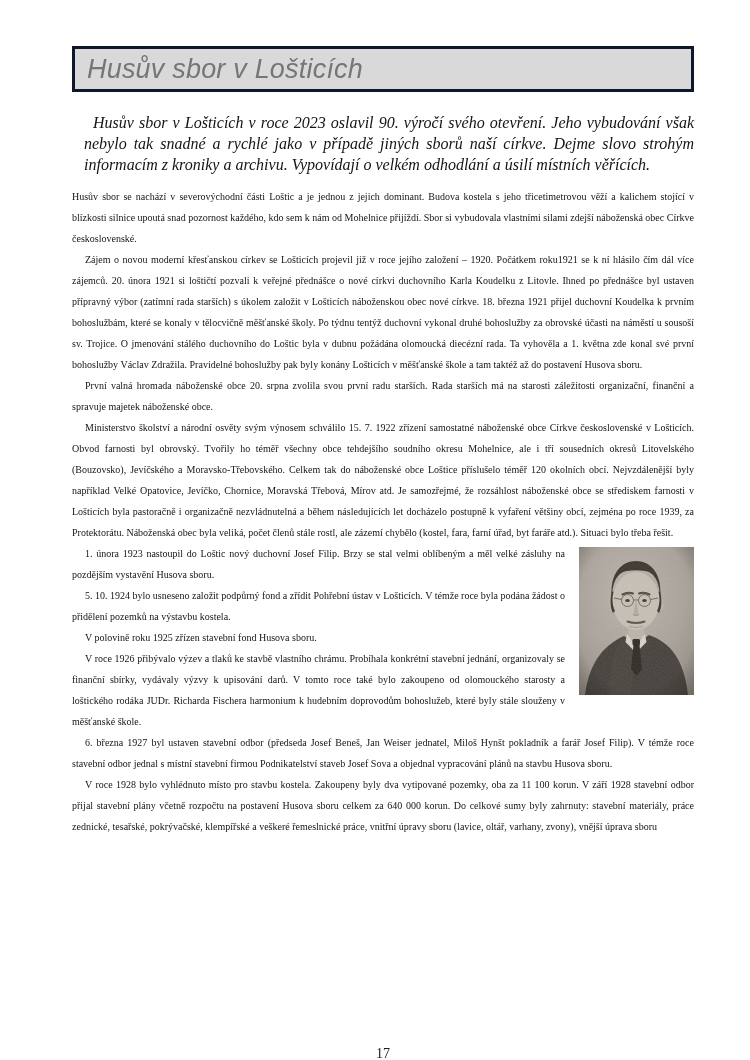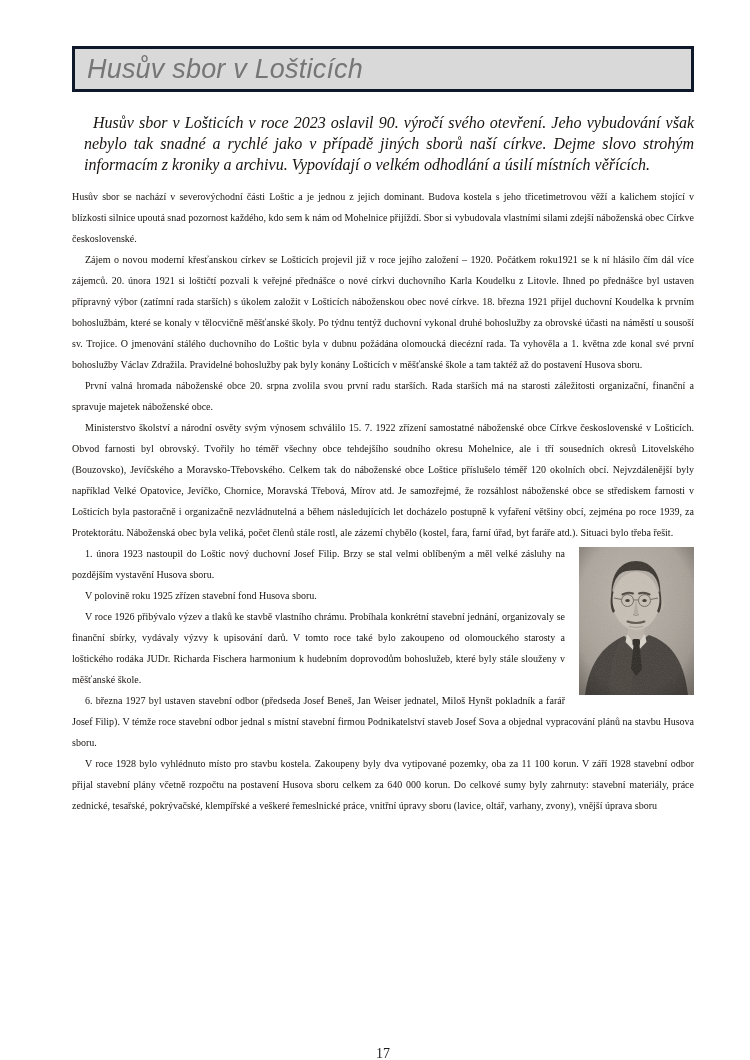--- a/index.html
+++ b/index.html
@@ -138,20 +138,21 @@
 
           <rect x="53.5" y="92" width="7.5" height="6.5" rx="1.5" fill="#2c2823"></rect>
           <path d="M54.5,98 L60.5,98 L63,122 L57.5,129 L52,122 Z" fill="#2c2823"></path>
 
           <rect width="115" height="148" filter="url(#grain)" opacity="0.16"></rect>
           <rect width="115" height="148" fill="url(#vig)"></rect>
         </svg>
       </div>
 
       <p class="indent">1. února 1923 nastoupil do Loštic nový duchovní Josef Filip. Brzy se stal velmi oblíbeným a měl velké zásluhy na pozdějším vystavění Husova sboru.</p>
+      <p class="indent">5. 10. 1924 bylo usneseno založit podpůrný fond a zřídit Pohřební ústav v Lošticích. V témže roce byla podána žádost o přidělení pozemků na výstavbu kostela.</p>
       <p class="indent">V polovině roku 1925 zřízen stavební fond Husova sboru.</p>
       <p class="indent">V roce 1926 přibývalo výzev a tlaků ke stavbě vlastního chrámu. Probíhala konkrétní stavební jednání, organizovaly se finanční sbírky, vydávaly výzvy k upisování darů. V tomto roce také bylo zakoupeno od olomouckého starosty a loštického rodáka JUDr. Richarda Fischera harmonium k hudebním doprovodům bohoslužeb, které byly stále slouženy v měšťanské škole.</p>
       <p class="indent">6. března 1927 byl ustaven stavební odbor (předseda Josef Beneš, Jan Weiser jednatel, Miloš Hynšt pokladník a farář Josef Filip). V témže roce stavební odbor jednal s místní stavební firmou Podnikatelství staveb Josef Sova a objednal vypracování plánů na stavbu Husova sboru.</p>
       <p class="indent">V roce 1928 bylo vyhlédnuto místo pro stavbu kostela. Zakoupeny byly dva vytipované pozemky, oba za 11 100 korun. V září 1928 stavební odbor přijal stavební plány včetně rozpočtu na postavení Husova sboru celkem za 640 000 korun. Do celkové sumy byly zahrnuty: stavební materiály, práce zednické, tesařské, pokrývačské, klempířské a veškeré řemeslnické práce, vnitřní úpravy sboru (lavice, oltář, varhany, zvony), vnější úprava sboru</p>
     </div>
   </div>
 
   <div class="page-number">17</div>
 
 </div>

